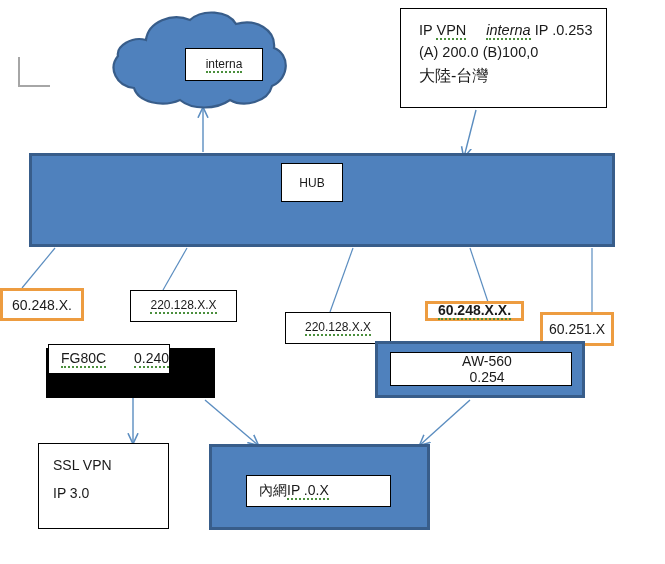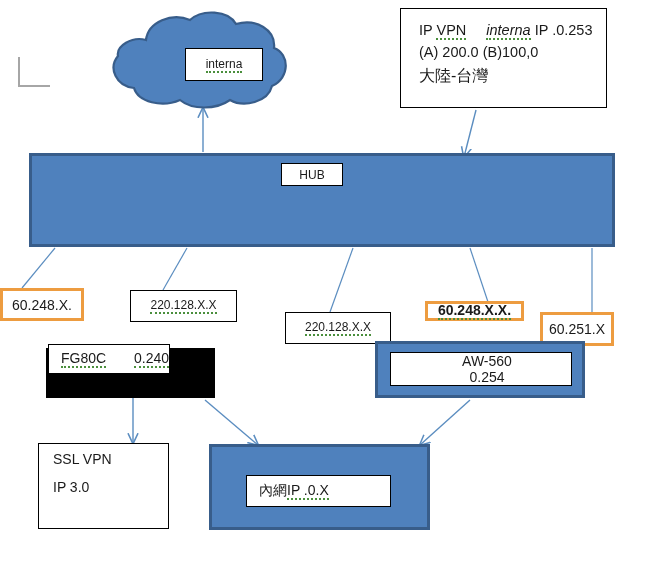--- a/index.html
+++ b/index.html
@@ -126,21 +126,21 @@
   }
   .note-box .it { font-style: italic; }
   .note-box .cjk { font-size: 16px; }
 
   
   .mbox {
     position: absolute;
     background: #ffffff;
     border: 1px solid #000000;
     box-sizing: border-box;
-    padding: 1px 0 0 14px;
+    padding: 7px 0 0 14px;
     font-size: 14px;
     color: #1a1a1a;
     line-height: 2.0;
     white-space: nowrap;
   }
 
   .inner-label {
     position: absolute;
     background: #ffffff;
     border: 1px solid #000000;
@@ -201,21 +201,21 @@
 
   <div class="note-box" style="left:400px; top:8px; width:207px; height:100px;">
     <div>
       <span>IP </span><span class="spell">VPN</span><span class="gap-sm"></span><span class="it spell">interna</span><span> IP .0.253</span>
     </div>
     <div>(A) 200.0 (B)100,0</div>
     <div class="cjk">大陸-台灣</div>
   </div>
 
   <div class="hub-bar"></div>
-  <div class="wbox center" style="left:281px; top:163px; width:62px; height:23px;">
+  <div class="wbox center" style="left:281px; top:163px; width:62px; height:39px;">
     <span>HUB</span>
   </div>
 
   <div class="obox" style="left:0px; top:288px; width:84px; height:33px;">
     <span>60.248.X.</span>
   </div>
 
   <div class="wbox center" style="left:130px; top:290px; width:107px; height:32px;">
     <span class="spell">220.128.X.X</span>
   </div>

